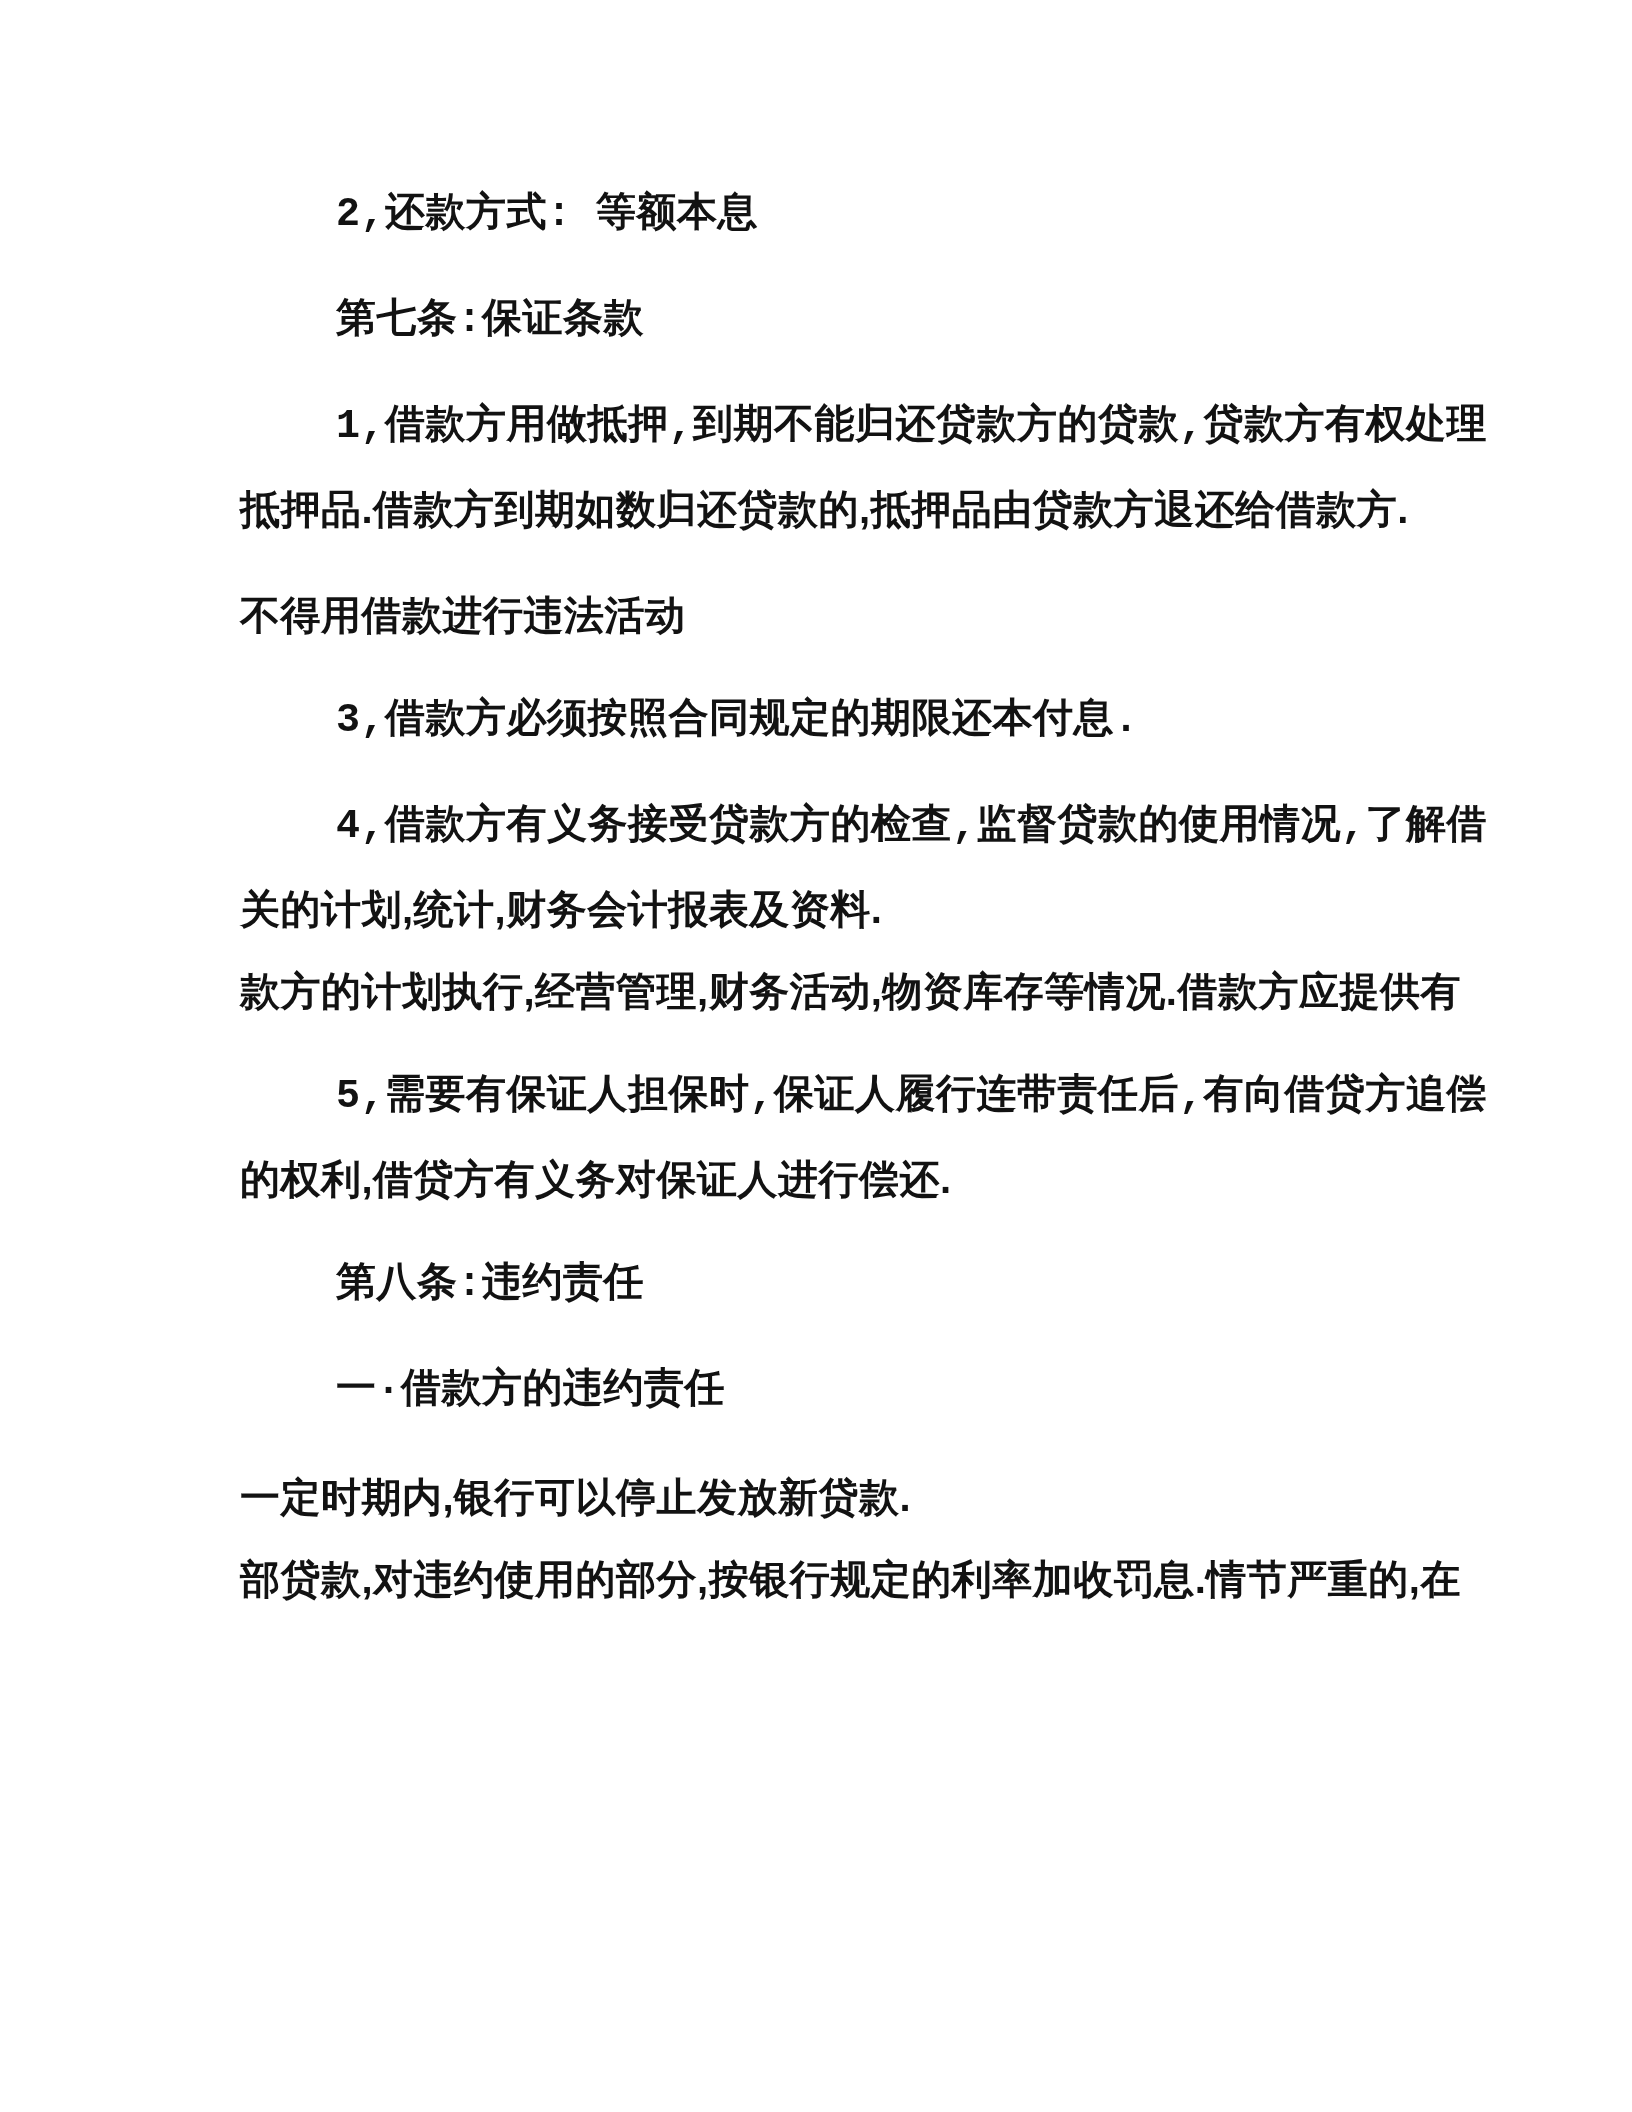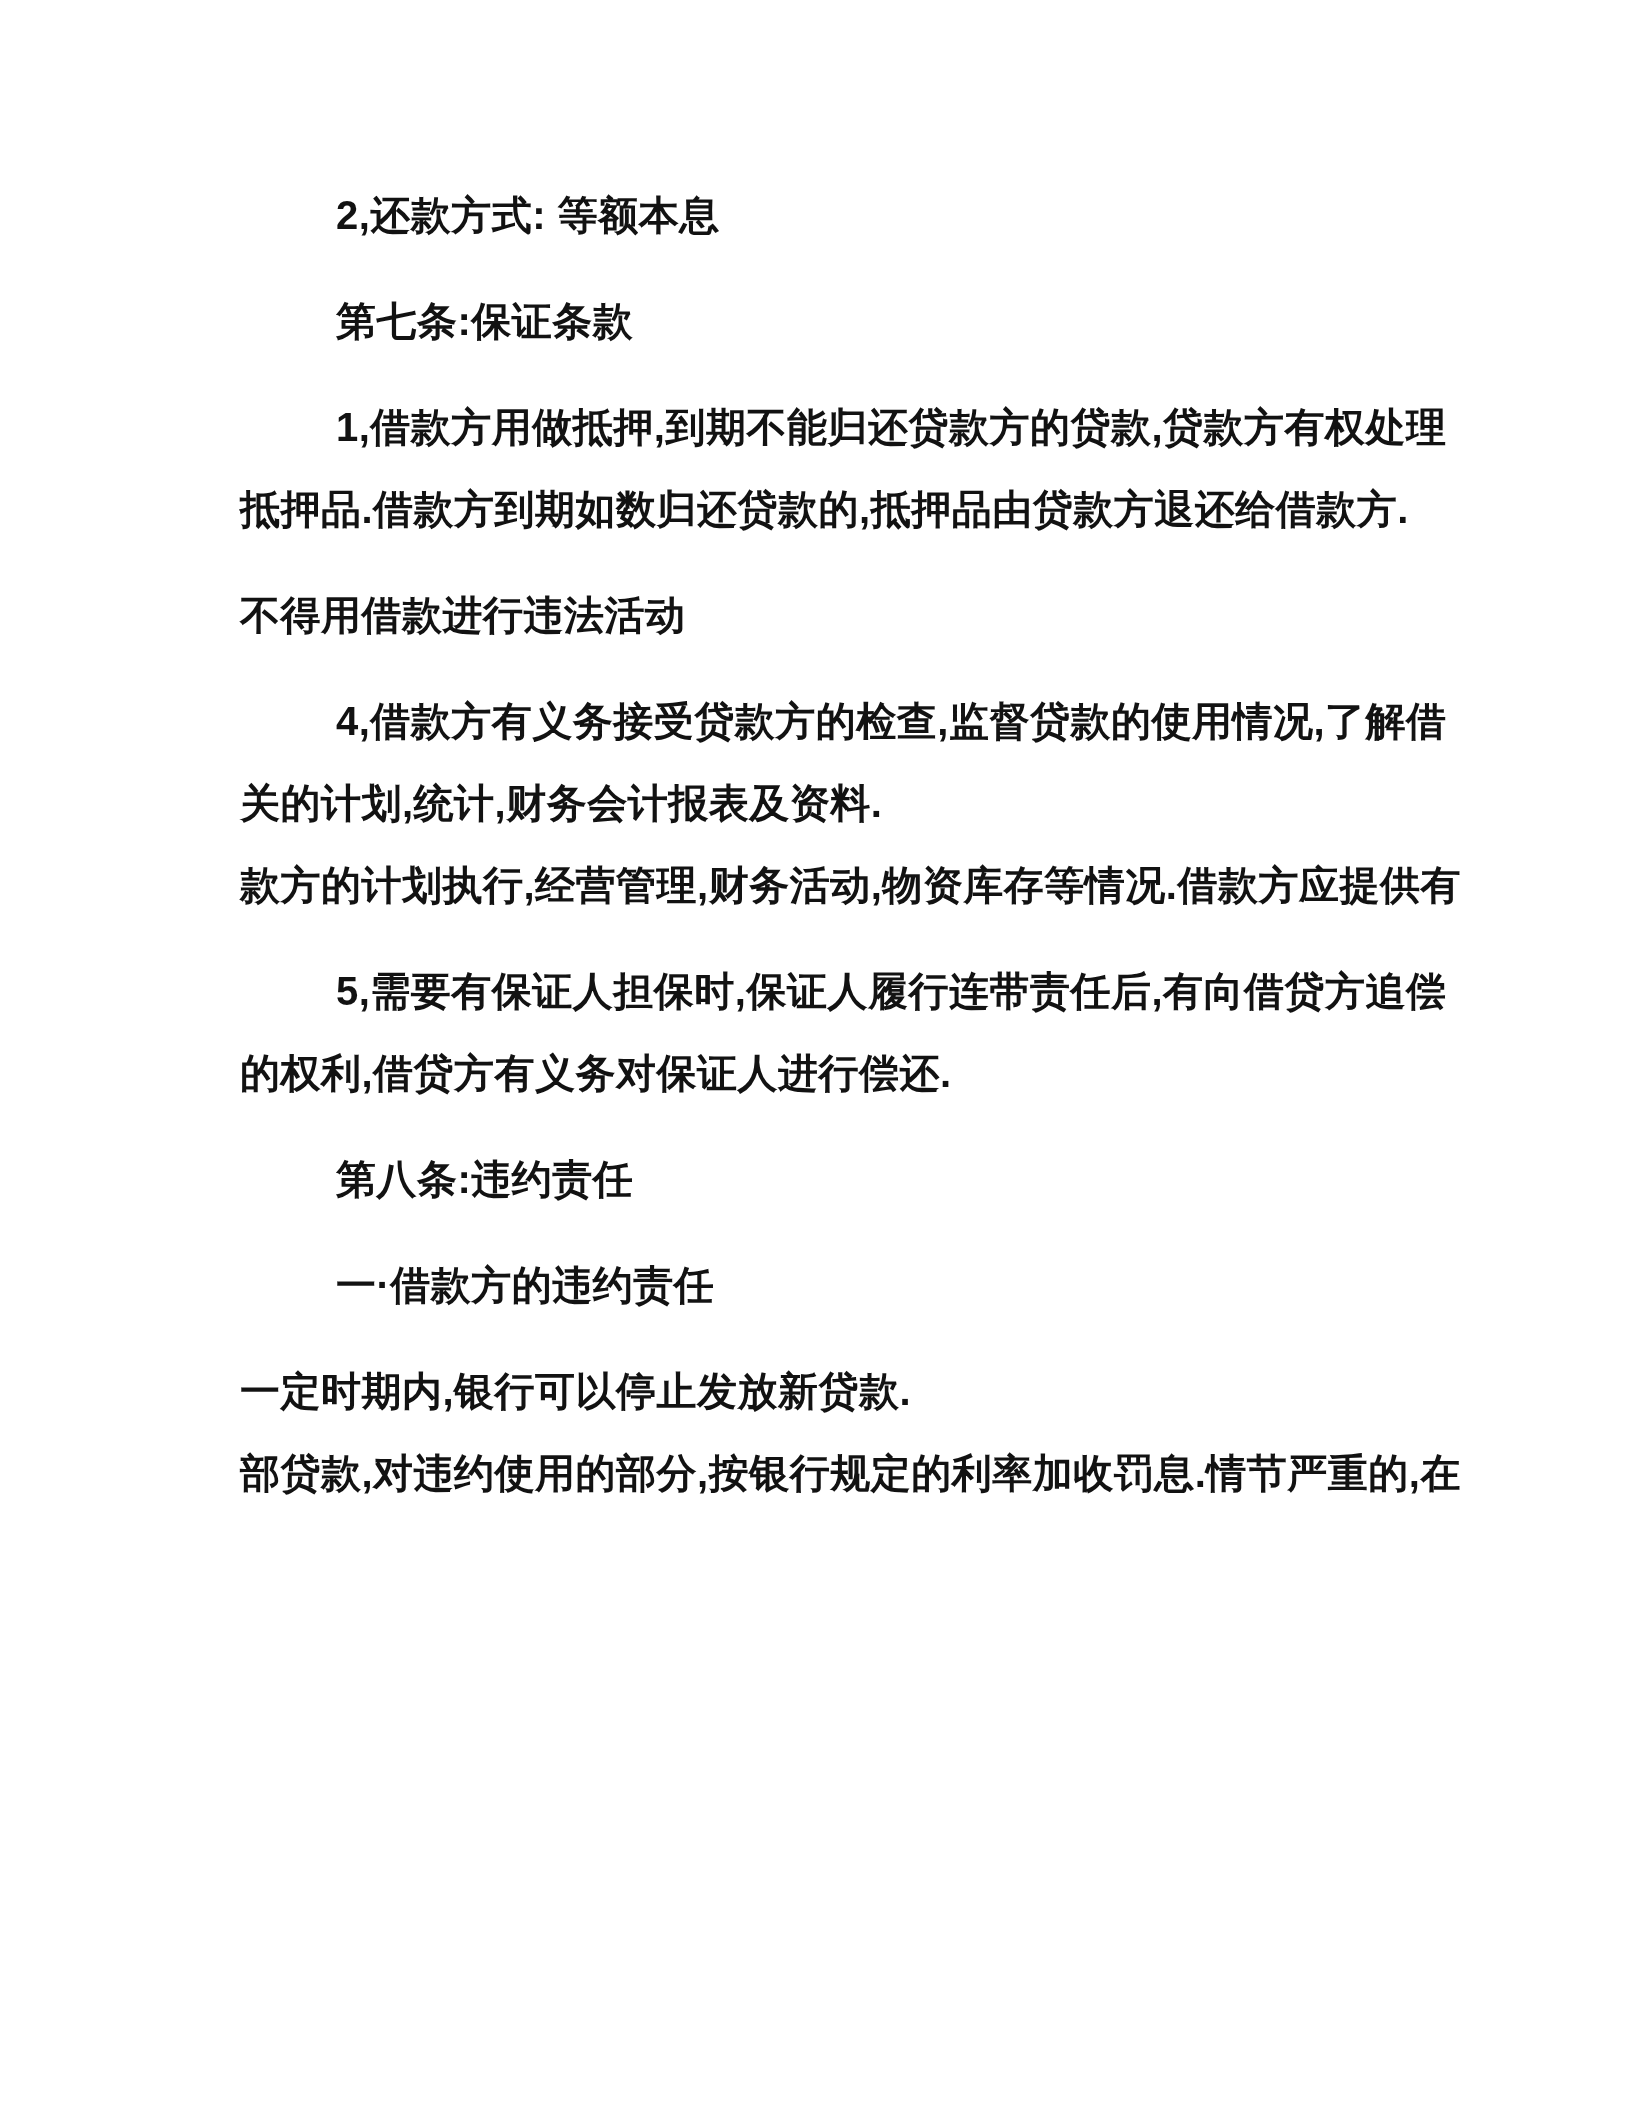--- a/index.html
+++ b/index.html
@@ -28,20 +28,21 @@
   .para {
     margin: 0 0 24px 0;
   }
   .line {
     line-height: 82px;
     height: 82px;
     white-space: nowrap;
   }
   .indent {
     padding-left: 96px;
+    font-family: Liberation Mono, monospace;
   }
 </style>
 </head>
 <body>
 
 <div class="page">
   <div class="doc">
 
     <div class="para">
       <div class="line indent">2,还款方式: 等额本息</div>
@@ -53,20 +54,23 @@
 
     <div class="para">
       <div class="line indent">1,借款方用做抵押,到期不能归还贷款方的贷款,贷款方有权处理</div>
       <div class="line">抵押品.借款方到期如数归还贷款的,抵押品由贷款方退还给借款方.</div>
     </div>
 
     <div class="para">
       <div class="line">不得用借款进行违法活动</div>
     </div>
 
+    <div class="para">
+      <div class="line indent">3,借款方必须按照合同规定的期限还本付息.</div>
+    </div>
 
     <div class="para">
       <div class="line indent">4,借款方有义务接受贷款方的检查,监督贷款的使用情况,了解借</div>
       <div class="line">关的计划,统计,财务会计报表及资料.</div>
       <div class="line">款方的计划执行,经营管理,财务活动,物资库存等情况.借款方应提供有</div>
     </div>
 
     <div class="para">
       <div class="line indent">5,需要有保证人担保时,保证人履行连带责任后,有向借贷方追偿</div>
       <div class="line">的权利,借贷方有义务对保证人进行偿还.</div>

